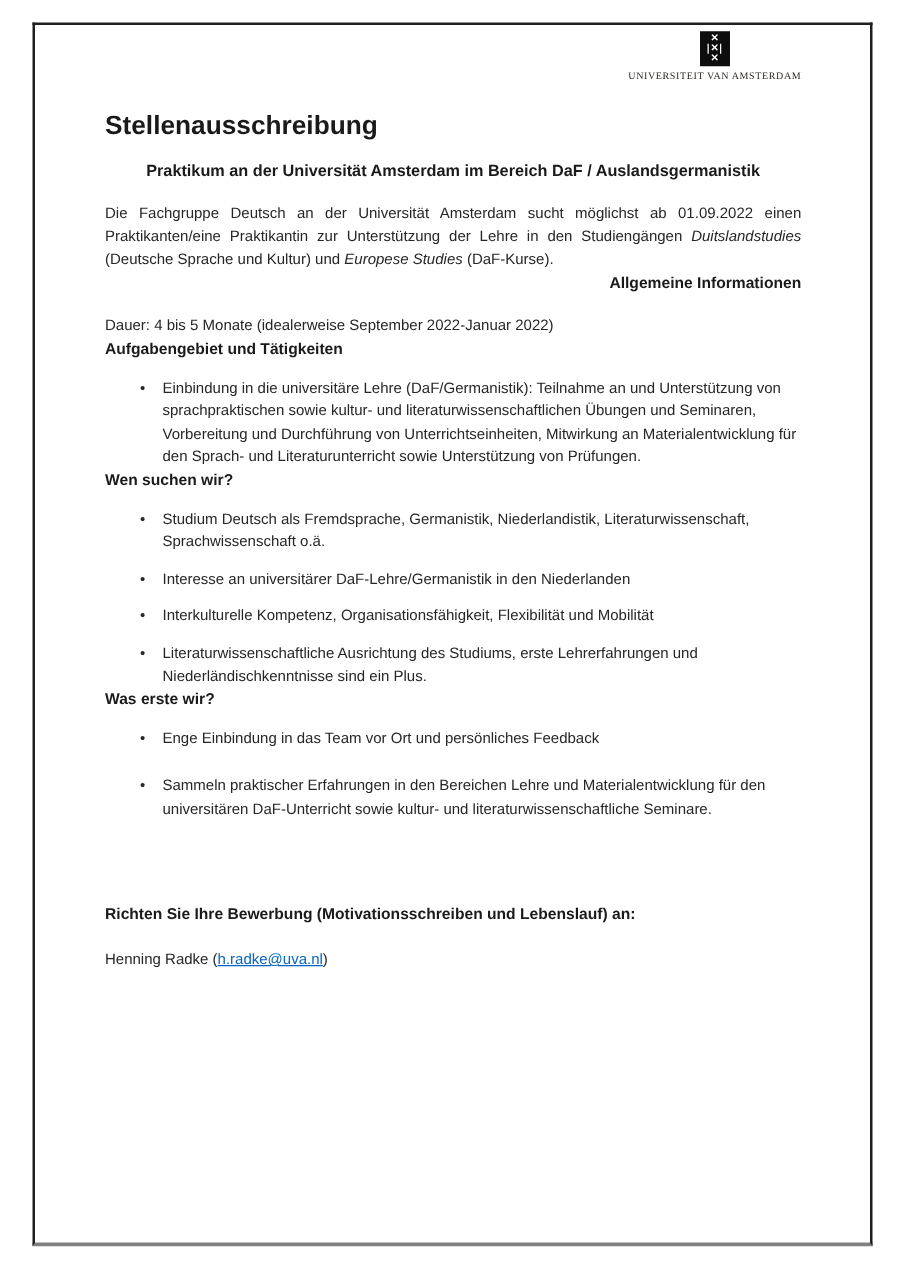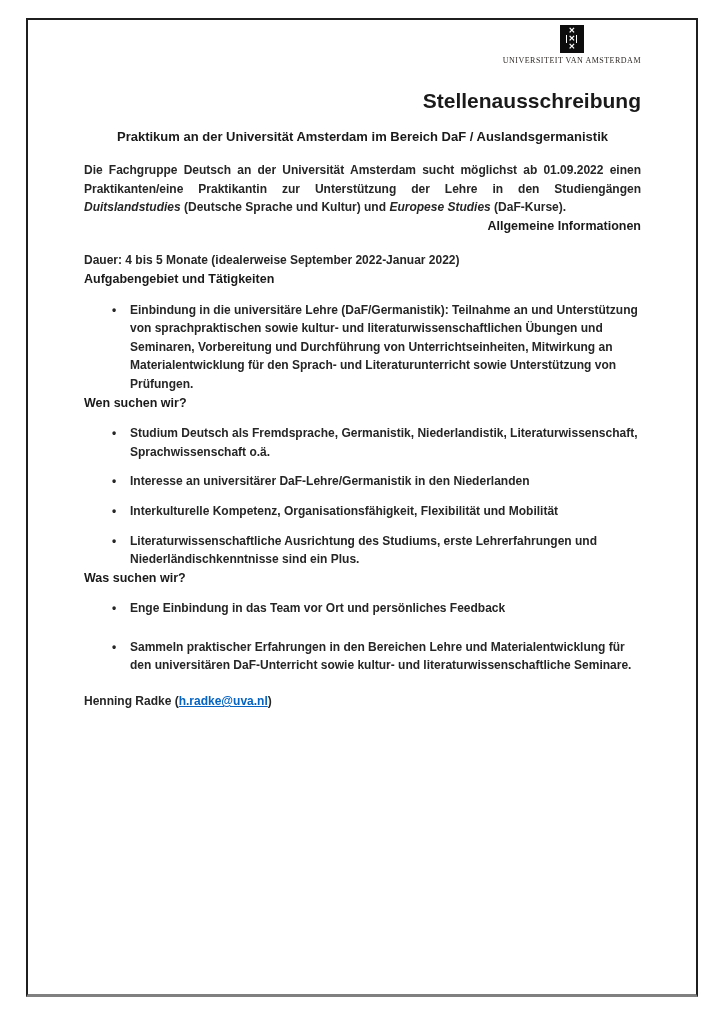--- a/index.html
+++ b/index.html
@@ -53,33 +53,33 @@
     margin-top: 3px;
     font-family: "Liberation Serif", serif;
     font-size: 8px;
     letter-spacing: 0.5px;
     color: #2e2a26;
     white-space: nowrap;
   }
   
   h1.doc-title {
     margin: 24px 0 0 0;
-    text-align: right;
+    text-align: left;
     font-size: 21px;
     font-weight: bold;
     color: #1a1a1a;
   }
   h2.doc-subtitle {
     margin: 16px 0 0 0;
     text-align: center;
     font-size: 13px;
     font-weight: bold;
     color: #1a1a1a;
   }
-  p, h3 { font-size: 12px; line-height: 18.6px; font-weight: bold; }
+  p, h3 { font-size: 12px; line-height: 18.6px; }
   .intro {
     margin: 17px 0 0 0;
     text-align: justify;
   }
   .intro .it { font-style: italic; }
   h3.sec-heading {
     margin: 0;
     font-size: 12.5px;
     font-weight: bold;
     color: #1a1a1a;
@@ -144,22 +144,23 @@
     </div>
 
     <h3 class="sec-heading mt-profile">Wen suchen wir?</h3>
     <div class="bullet-list list-tight">
       <p class="bullet"><span class="dot"></span><span>Studium Deutsch als Fremdsprache, Germanistik, Niederlandistik, Literaturwissenschaft, Sprachwissenschaft o.ä.</span></p>
       <p class="bullet"><span class="dot"></span><span>Interesse an universitärer DaF-Lehre/Germanistik in den Niederlanden</span></p>
       <p class="bullet"><span class="dot"></span><span>Interkulturelle Kompetenz, Organisationsfähigkeit, Flexibilität und Mobilität</span></p>
       <p class="bullet"><span class="dot"></span><span>Literaturwissenschaftliche Ausrichtung des Studiums, erste Lehrerfahrungen und Niederländischkenntnisse sind ein Plus.</span></p>
     </div>
 
-    <h3 class="sec-heading mt-offer">Was suchen wir?</h3>
+    <h3 class="sec-heading mt-offer">Was erste wir?</h3>
     <div class="bullet-list list-wide">
       <p class="bullet"><span class="dot"></span><span>Enge Einbindung in das Team vor Ort und persönliches Feedback</span></p>
       <p class="bullet"><span class="dot"></span><span>Sammeln praktischer Erfahrungen in den Bereichen Lehre und Materialentwicklung für den universitären DaF-Unterricht sowie kultur- und literaturwissenschaftliche Seminare.</span></p>
     </div>
 
+    <p class="closing-line">Richten Sie Ihre Bewerbung (Motivationsschreiben und Lebenslauf) an:</p>
     <p class="contact-line"><span>Henning Radke (</span><a class="email-link" href="#">h.radke@uva.nl</a><span>)</span></p>
 
   </div>
 </div>
 
 </body></html>

